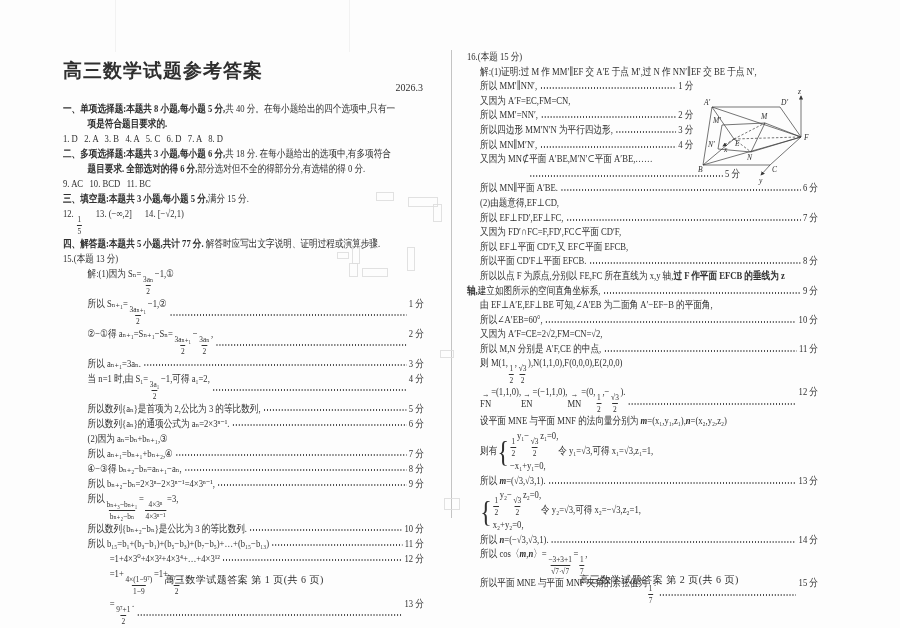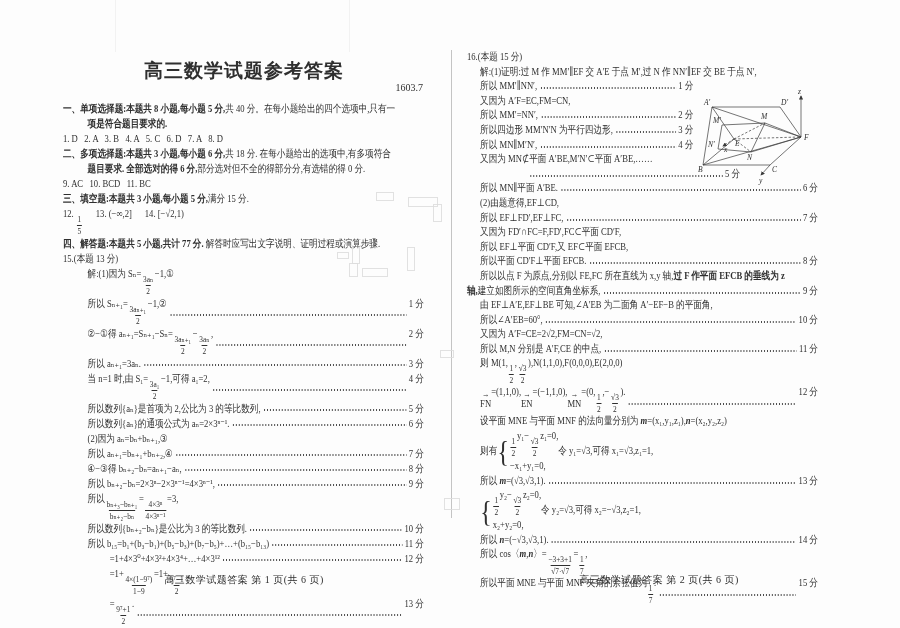--- a/index.html
+++ b/index.html
@@ -10,21 +10,21 @@
   .sheet{position:relative;width:900px;height:628px;background:var(--paper);overflow:hidden;
          font-family:"Liberation Serif","DejaVu Serif","DejaVu Sans",serif;color:var(--ink);}
   .fold{position:absolute;top:0;width:1px;height:52px;background:#f2f2f2;}
   #divider{position:absolute;left:451px;top:50px;width:1px;height:468px;background:var(--divider);}
 
   .page{position:absolute;}
   #p1{left:63px;top:58px;width:362px;}
   #p2{left:467px;top:50px;width:402px;}
 
   .title-row{position:relative;height:30px;margin-bottom:13px;}
-  .title-row h1{margin:0;font-size:19px;font-weight:bold;text-align:center;letter-spacing:1px;}
+  .title-row h1{margin:0;font-size:19px;font-weight:bold;letter-spacing:1px;}
   .date{position:absolute;right:2px;bottom:-5px;font-size:10px;}
 
   .lines{transform:scaleX(0.82);transform-origin:0 0;font-size:10.5px;}
   #p1 .lines{width:440px;}
   #p2 .lines{width:428px;}
 
   .line{display:flex;align-items:baseline;line-height:15px;min-height:15px;}
   #p2 .line{line-height:14.6px;min-height:14.6px;}
   .lt{white-space:pre;flex:0 0 auto;}
   .dots{flex:1 1 auto;align-self:stretch;margin:0 3px;min-width:6px;
@@ -81,21 +81,21 @@
   <div class="art" style="left:337px;top:252px;width:10px;height:5px"></div>
   <div class="art" style="left:362px;top:268px;width:24px;height:7px"></div>
   <div class="art" style="left:349px;top:263px;width:7px;height:12px"></div>
   <div class="art" style="left:407px;top:247px;width:6px;height:22px"></div>
   <div class="art" style="left:440px;top:350px;width:12px;height:6px"></div>
   <div class="art" style="left:444px;top:498px;width:14px;height:10px"></div>
 
   <div class="page" id="p1">
     <div class="title-row">
       <h1>高三数学试题参考答案</h1>
-      <span class="date">1603.7</span>
+      <span class="date">2026.3</span>
     </div>
     <div class="lines">
         <div class="line">
           <span class="lt"><span class="bld">一、单项选择题:本题共 8 小题,每小题 5 分,</span>共 40 分。在每小题给出的四个选项中,只有一</span>
         </div>
         <div class="line i1">
           <span class="lt"><span class="bld">项是符合题目要求的.</span></span>
         </div>
         <div class="line">
           <span class="lt">1. D   2. A   3. B   4. A   5. C   6. D   7. A   8. D</span>

